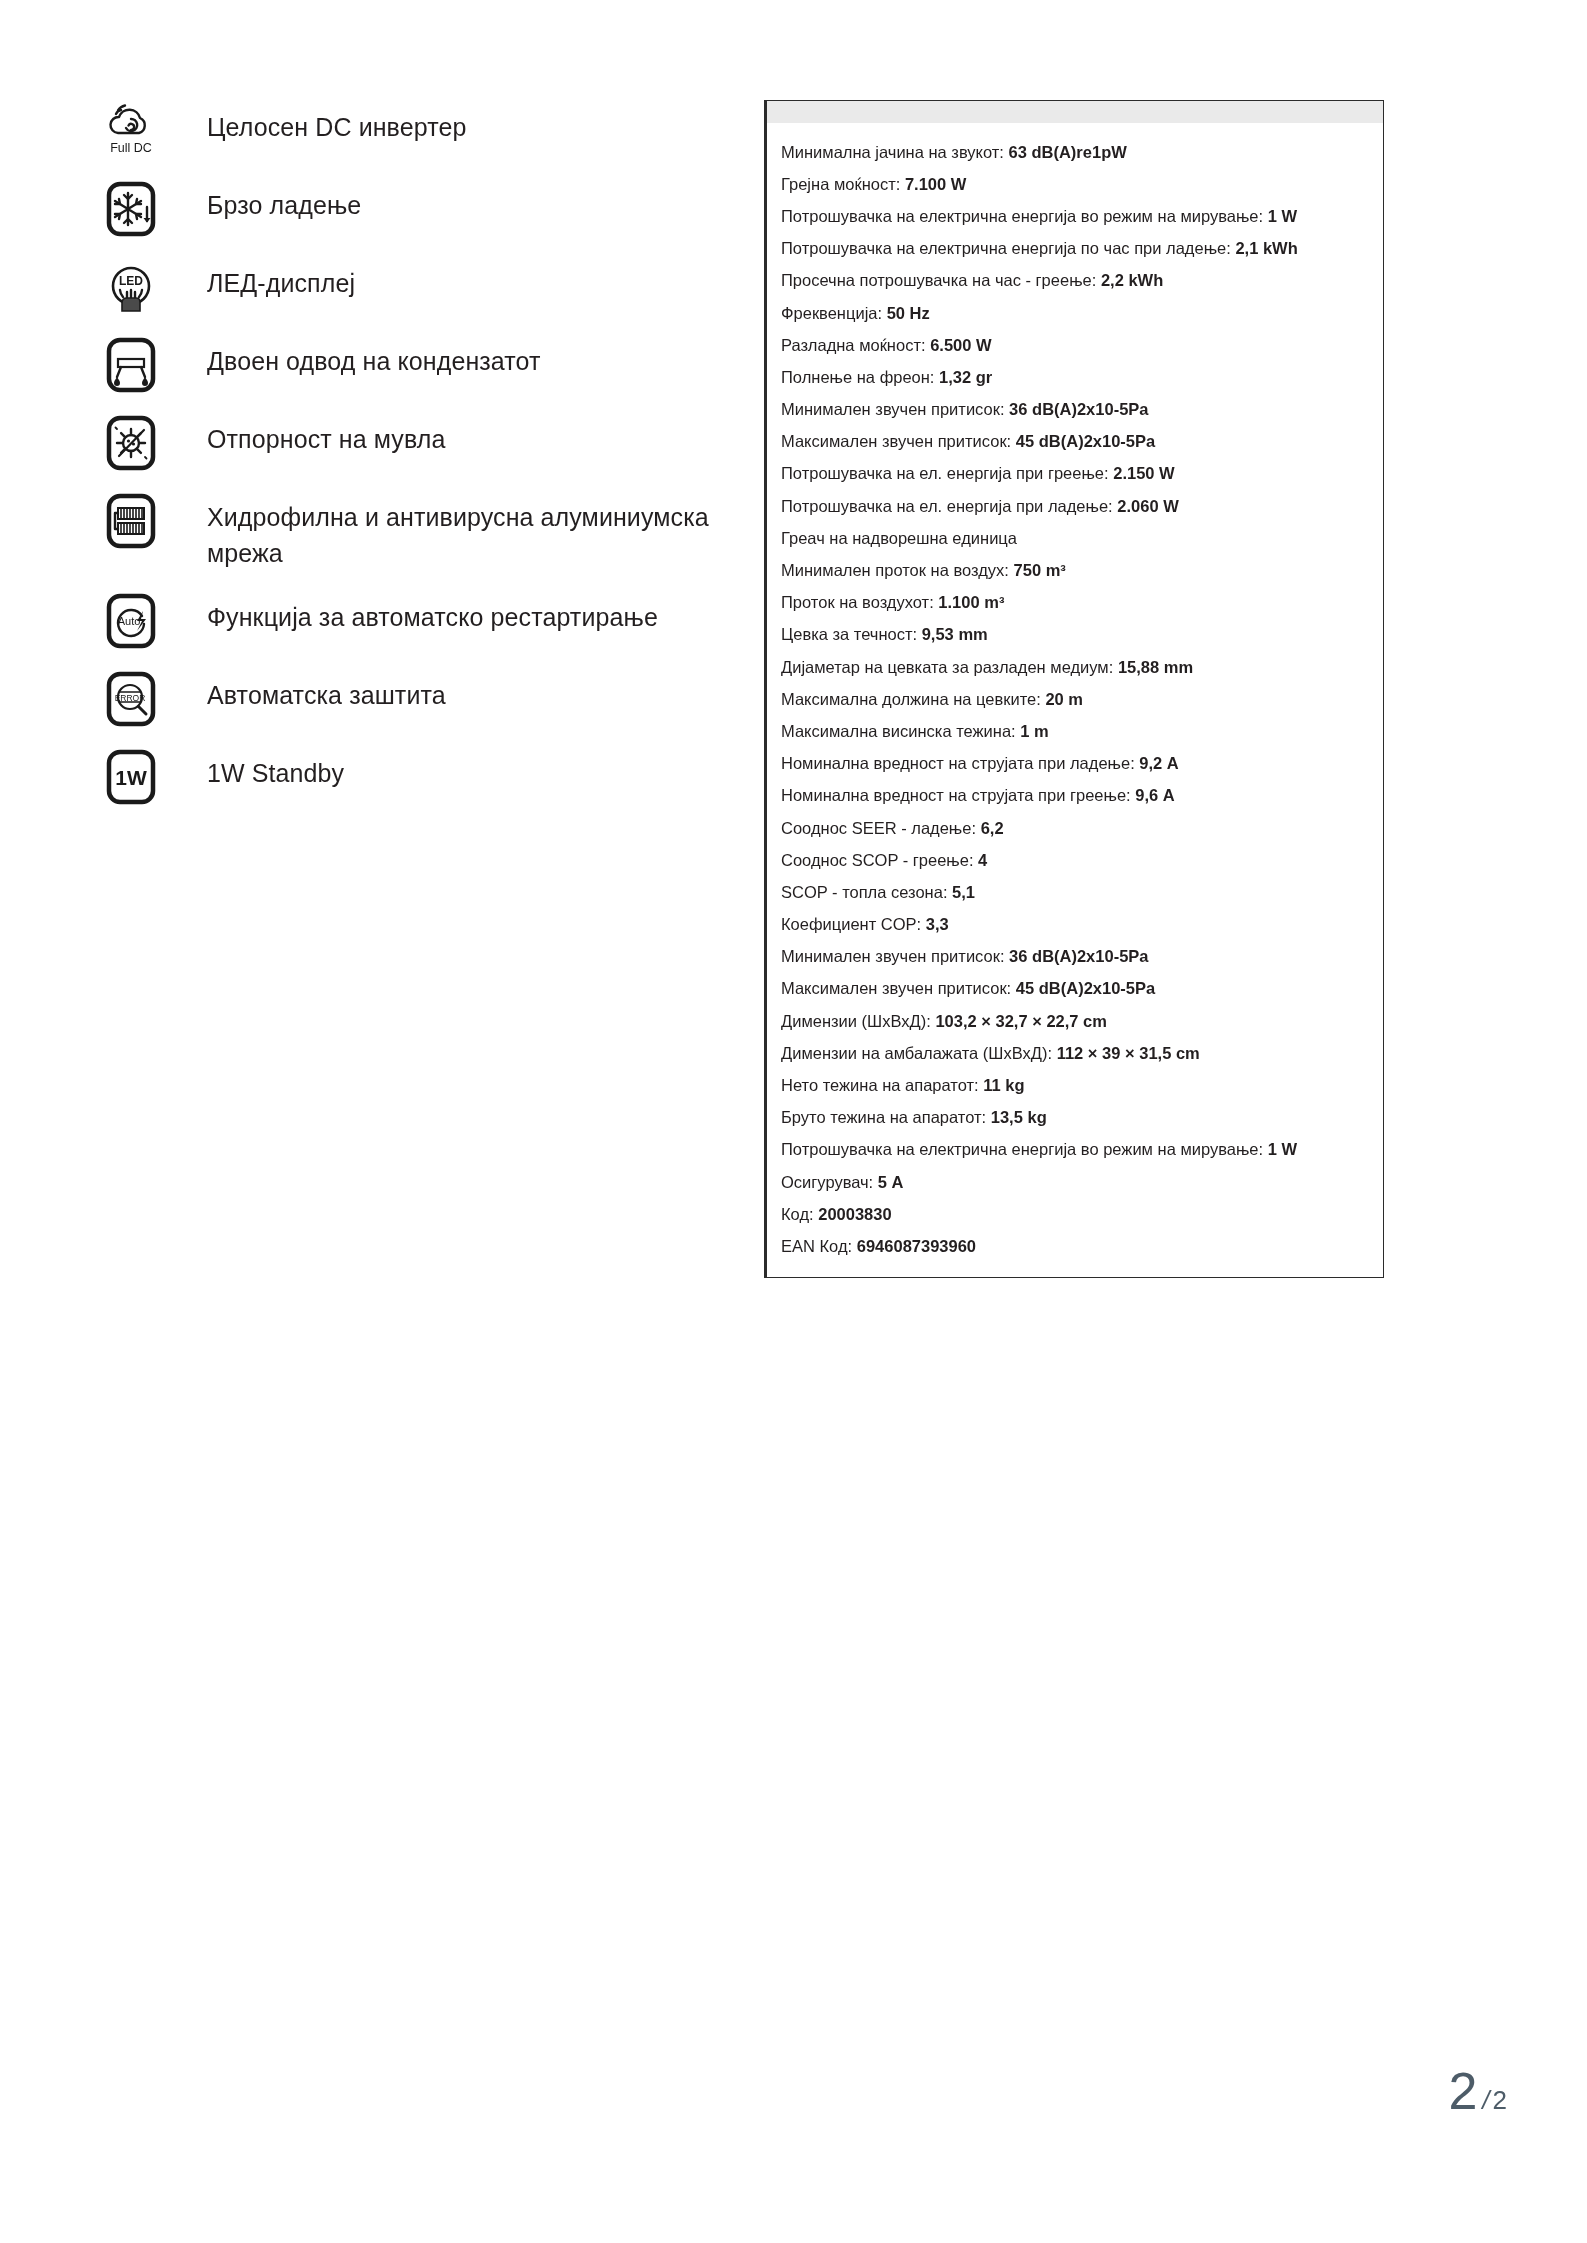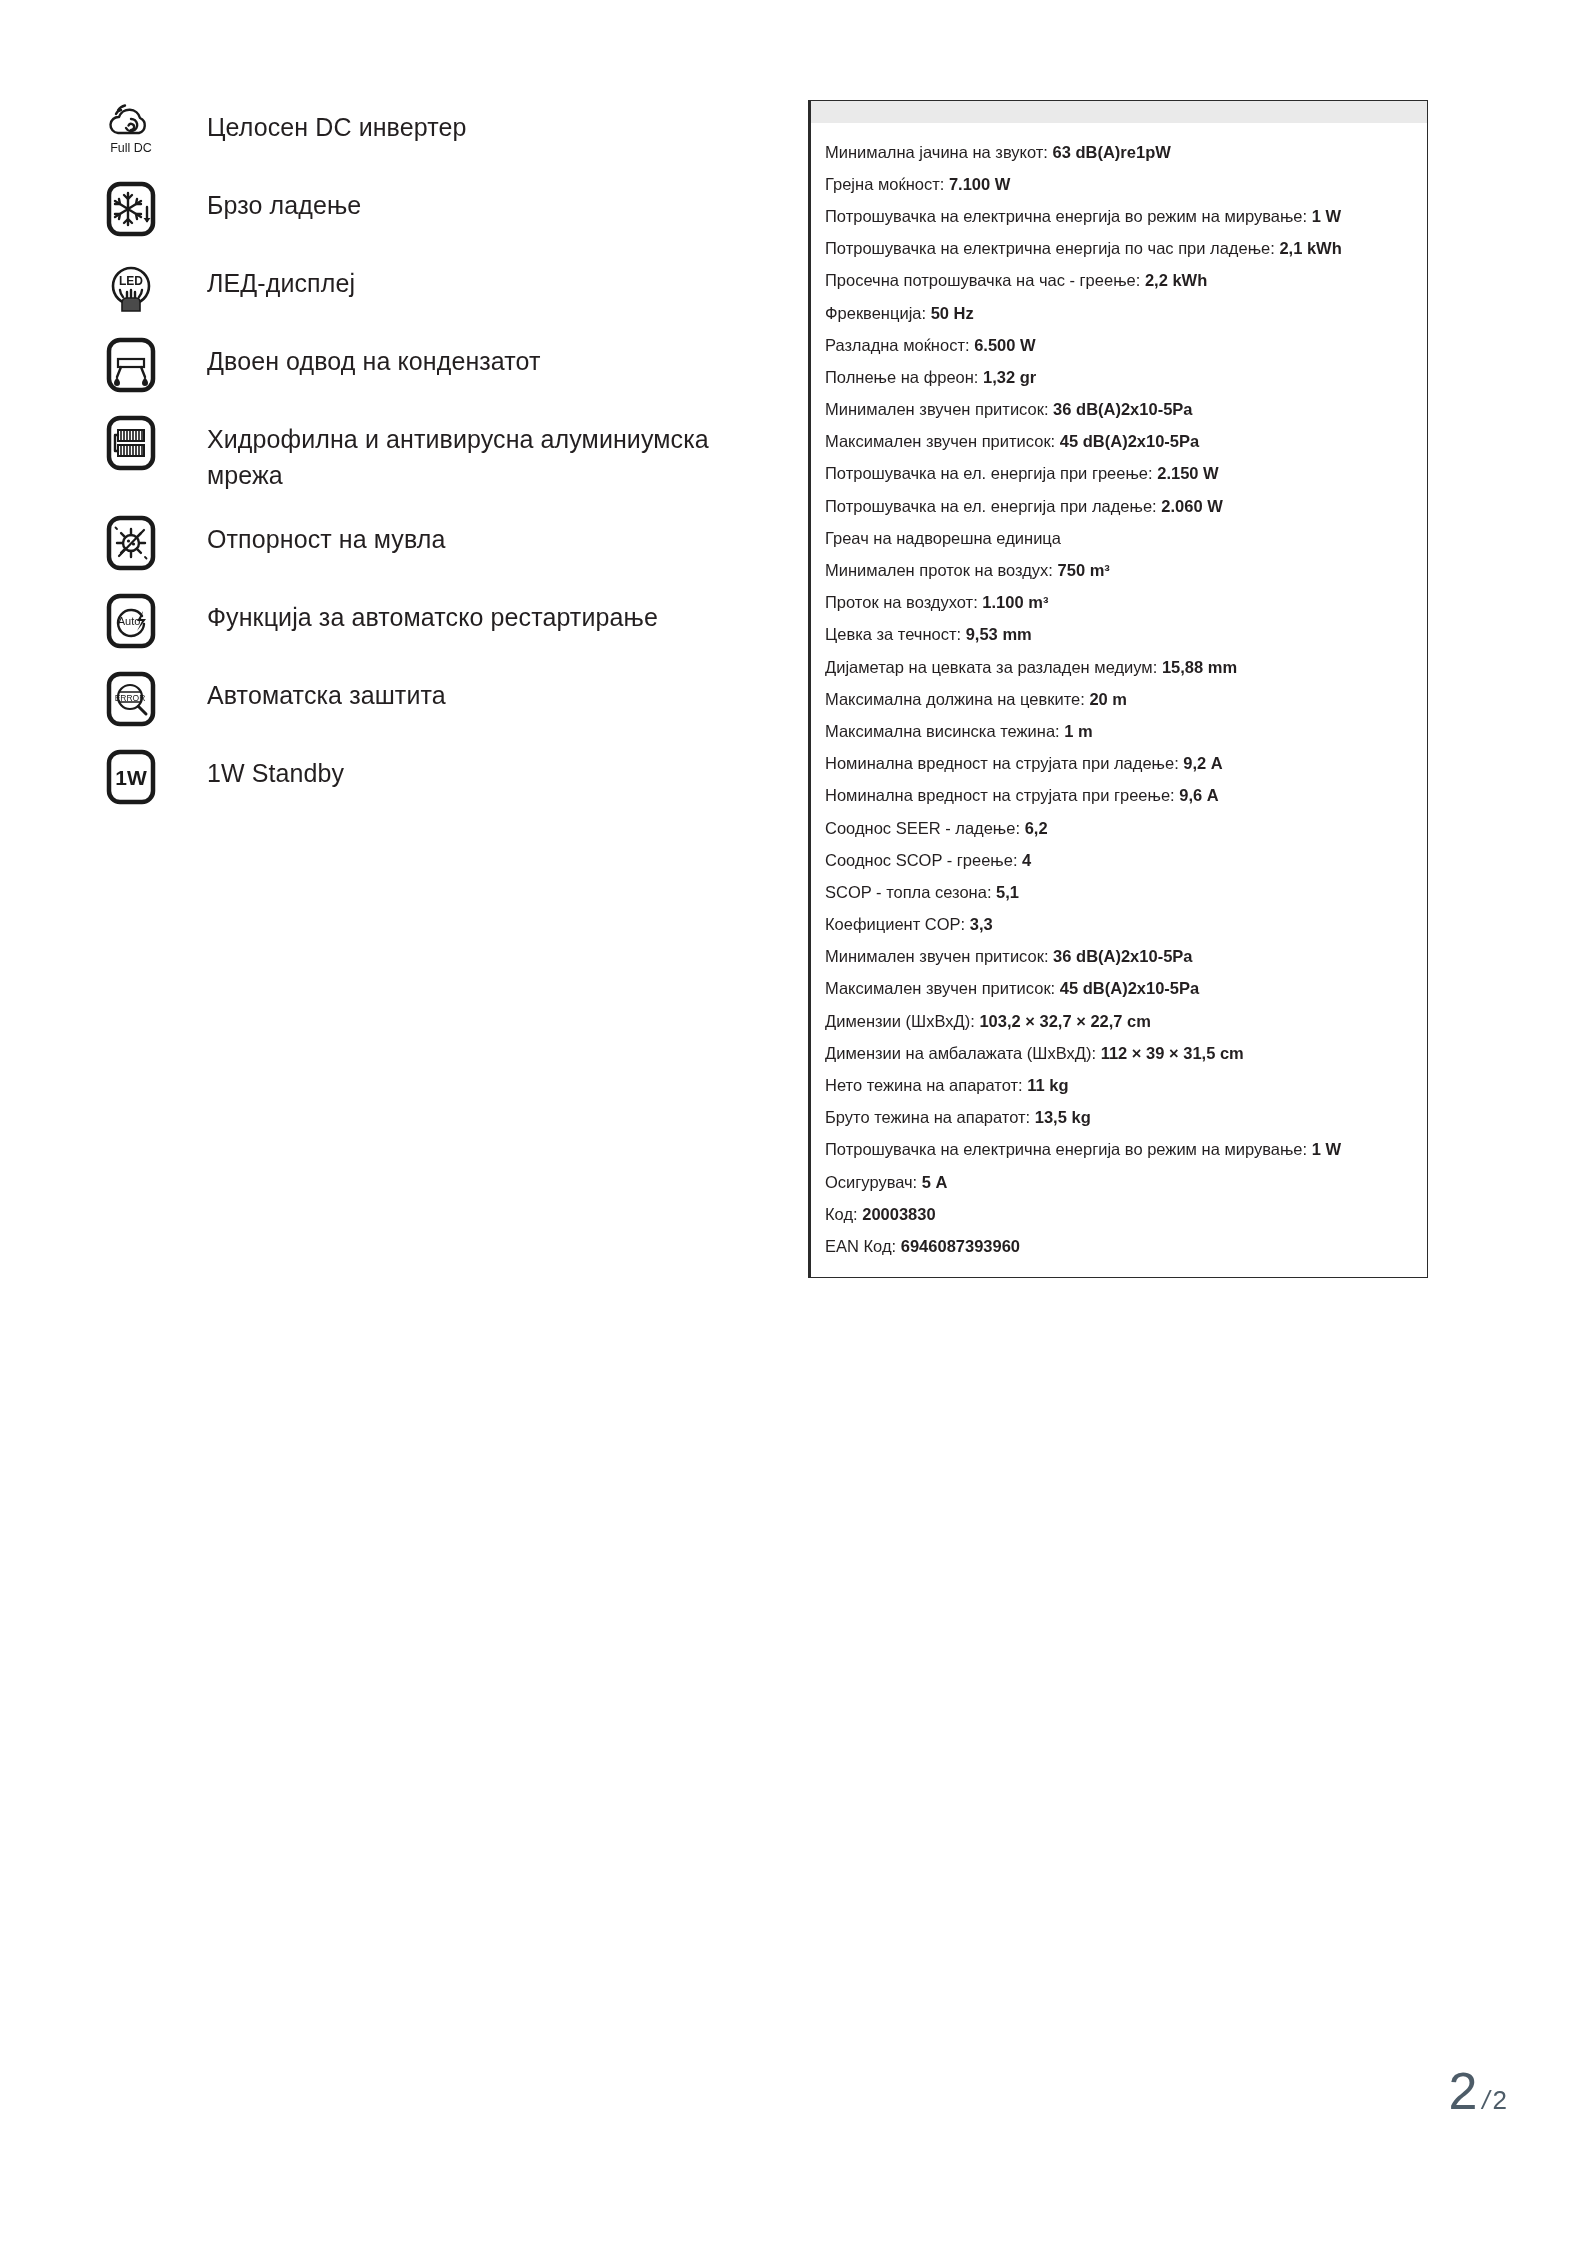--- a/index.html
+++ b/index.html
@@ -53,21 +53,21 @@
     line-height: 36px;
     color: #231f20;
     padding-top: 6px;
     letter-spacing: 0.1px;
     margin-left: 16px;
   }
 
   
   .spec-panel {
     position: absolute;
-    left: 808px;
+    left: 764px;
     top: 100px;
     width: 620px;
     border: 1px solid #2b2b2b;
     border-left-width: 3px;
     background: #ffffff;
     box-sizing: border-box;
   }
   .spec-head {
     height: 22px;
     background: #eaeaea;
@@ -156,51 +156,51 @@
       <path d="M14 40c-2 3-3 4-3 6a3 3 0 0 0 6 0c0-2-1-3-3-6z" fill="#1a1a1a" stroke="none"></path>
       <path d="M42 40c-2 3-3 4-3 6a3 3 0 0 0 6 0c0-2-1-3-3-6z" fill="#1a1a1a" stroke="none"></path>
     </svg>
         </div>
         <div class="feature-label">Двоен одвод на кондензатот</div>
       </div>
       <div class="feature-row">
         <div class="feature-icon">
     <svg width="56" height="56" viewBox="0 0 56 56">
             <rect x="6" y="3" width="44" height="50" rx="11" ry="11" stroke="#1a1a1a" fill="#fff" stroke-width="4.5"></rect>
-      <rect x="15" y="15" width="26" height="11" stroke="#1a1a1a" fill="#fff" stroke-width="2"></rect>
-      <g stroke="#1a1a1a" stroke-width="1.6">
-        <path d="M18 15v11M21 15v11M24 15v11M27 15v11M30 15v11M33 15v11M36 15v11M39 15v11"></path>
-      </g>
-      <rect x="15" y="30" width="26" height="11" stroke="#1a1a1a" fill="#fff" stroke-width="2"></rect>
-      <g stroke="#1a1a1a" stroke-width="1.6">
-        <path d="M18 30v11M21 30v11M24 30v11M27 30v11M30 30v11M33 30v11M36 30v11M39 30v11"></path>
-      </g>
-      <path d="M15 20h-3v16h3" stroke="#1a1a1a" fill="none" stroke-width="2.4" stroke-linecap="round" stroke-linejoin="round"></path>
-    </svg>
-        </div>
-        <div class="feature-label">Хидрофилна и антивирусна алуминиумска мрежа</div>
-      </div>
-      <div class="feature-row">
-        <div class="feature-icon">
-    <svg width="56" height="56" viewBox="0 0 56 56">
-            <rect x="6" y="3" width="44" height="50" rx="11" ry="11" stroke="#1a1a1a" fill="#fff" stroke-width="4.5"></rect>
       <circle cx="28" cy="28" r="8" stroke="#1a1a1a" fill="#fff" stroke-width="2.4"></circle>
       <circle cx="25.5" cy="26" r="1.6" fill="#1a1a1a"></circle>
       <circle cx="30.5" cy="29" r="1.6" fill="#1a1a1a"></circle>
       <g stroke="#1a1a1a" stroke-width="2.4" stroke-linecap="round">
         <path d="M28 20v-6M28 36v6M20 28h-6M36 28h6"></path>
         <path d="M22.3 22.3l-4.2-4.2M33.7 33.7l4.2 4.2M33.7 22.3l4.2-4.2M22.3 33.7l-4.2 4.2"></path>
       </g>
       <g stroke="#1a1a1a" stroke-width="1.8" stroke-linecap="round">
         <path d="M14 14l-1.5-1.5M42 42l1.5 1.5"></path>
       </g>
       <path d="M16 41L41 15" stroke="#1a1a1a" stroke-width="2.2" stroke-linecap="round"></path>
     </svg>
         </div>
         <div class="feature-label">Отпорност на мувла</div>
+      </div>
+      <div class="feature-row">
+        <div class="feature-icon">
+    <svg width="56" height="56" viewBox="0 0 56 56">
+            <rect x="6" y="3" width="44" height="50" rx="11" ry="11" stroke="#1a1a1a" fill="#fff" stroke-width="4.5"></rect>
+      <rect x="15" y="15" width="26" height="11" stroke="#1a1a1a" fill="#fff" stroke-width="2"></rect>
+      <g stroke="#1a1a1a" stroke-width="1.6">
+        <path d="M18 15v11M21 15v11M24 15v11M27 15v11M30 15v11M33 15v11M36 15v11M39 15v11"></path>
+      </g>
+      <rect x="15" y="30" width="26" height="11" stroke="#1a1a1a" fill="#fff" stroke-width="2"></rect>
+      <g stroke="#1a1a1a" stroke-width="1.6">
+        <path d="M18 30v11M21 30v11M24 30v11M27 30v11M30 30v11M33 30v11M36 30v11M39 30v11"></path>
+      </g>
+      <path d="M15 20h-3v16h3" stroke="#1a1a1a" fill="none" stroke-width="2.4" stroke-linecap="round" stroke-linejoin="round"></path>
+    </svg>
+        </div>
+        <div class="feature-label">Хидрофилна и антивирусна алуминиумска мрежа</div>
       </div>
       <div class="feature-row">
         <div class="feature-icon">
     <svg width="56" height="56" viewBox="0 0 56 56">
             <rect x="6" y="3" width="44" height="50" rx="11" ry="11" stroke="#1a1a1a" fill="#fff" stroke-width="4.5"></rect>
       <path d="M39 23a13 13 0 1 0 2 8" stroke="#1a1a1a" fill="none" stroke-width="2.4" stroke-linecap="round"></path>
       <text x="26" y="32" font-family="Liberation Sans, sans-serif" font-size="11" text-anchor="middle" fill="#1a1a1a">Auto</text>
       <path d="M40 18l-6 10h5l-5 10 9-12h-5z" fill="#1a1a1a" stroke="none"></path>
     </svg>
         </div>

